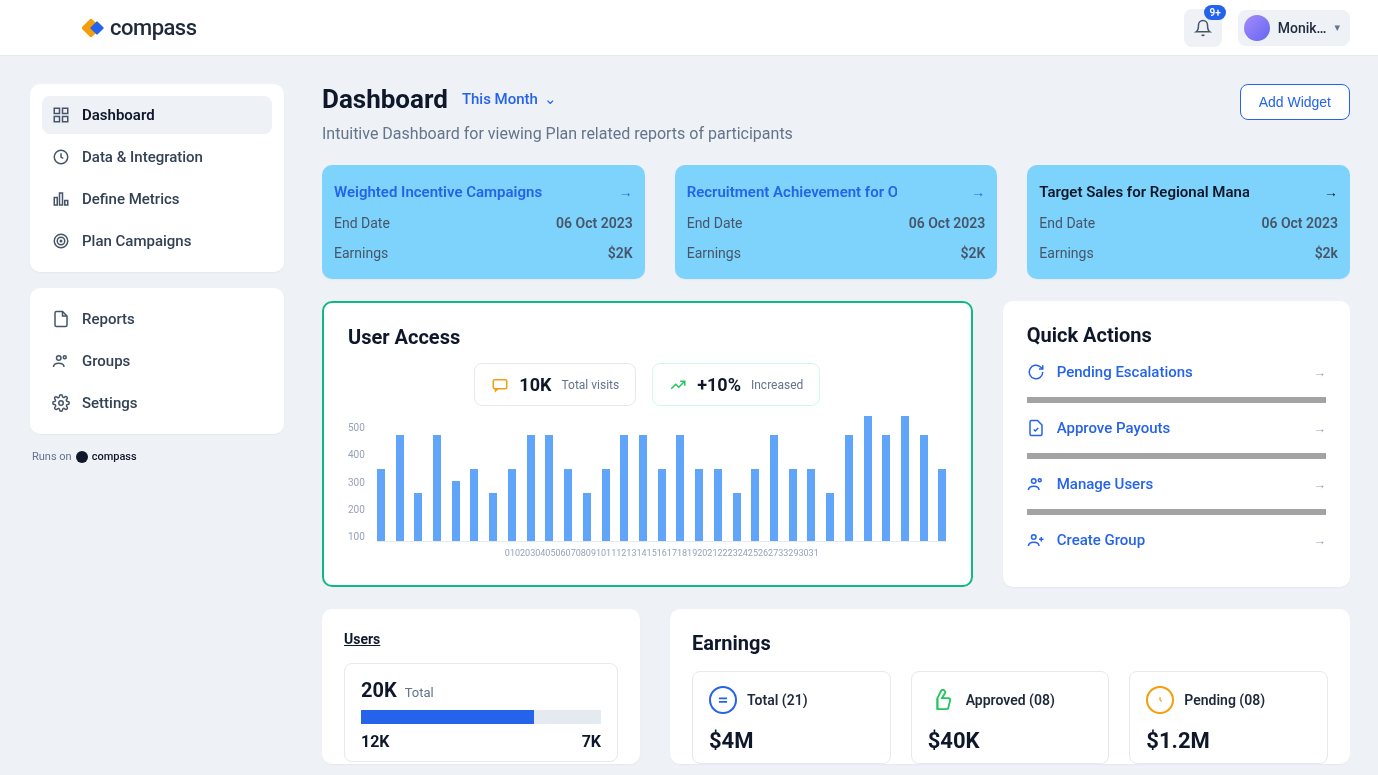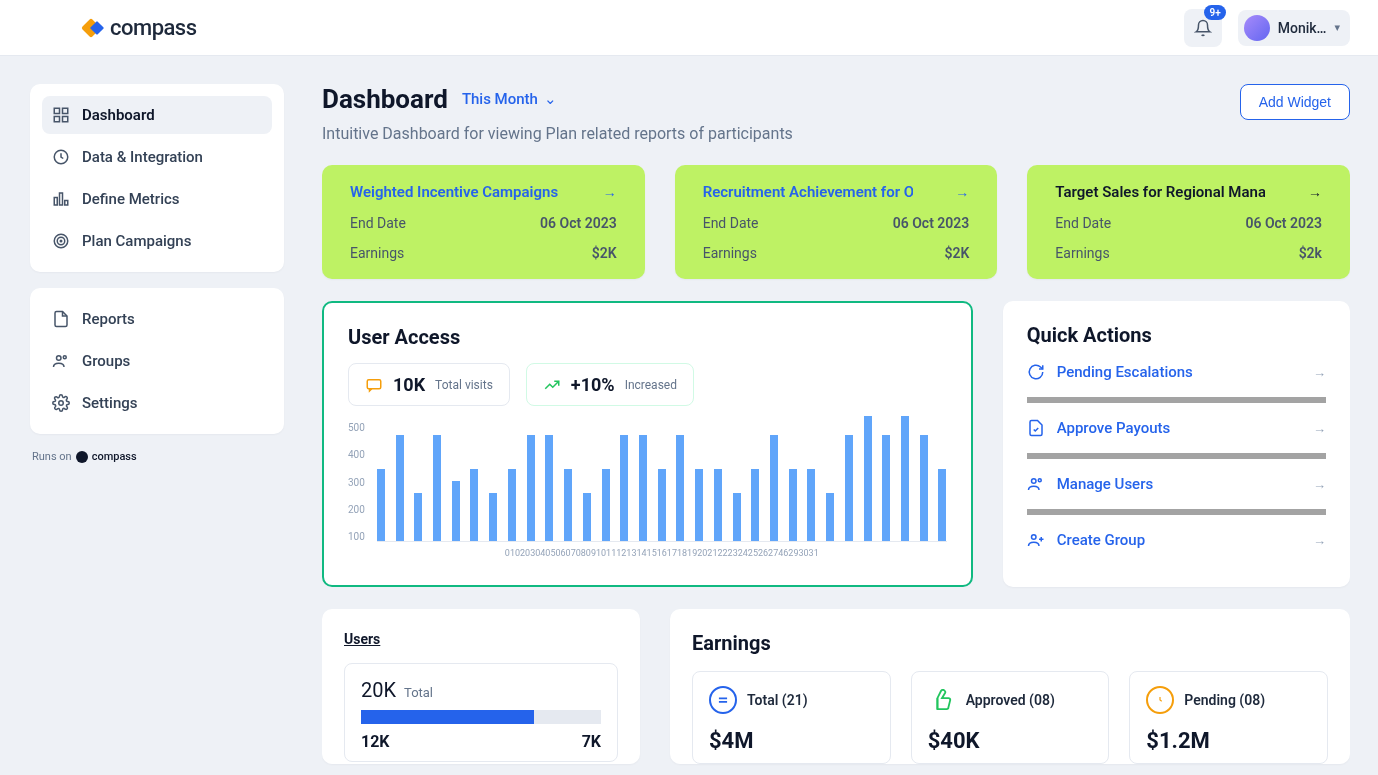--- a/index.html
+++ b/index.html
@@ -28,34 +28,34 @@
 
   .main { position: absolute; top: 84px; left: 322px; right: 28px; bottom: 0; overflow: hidden; }
   .page-head { display: flex; align-items: flex-start; justify-content: space-between; }
   .page-title-row { display: flex; align-items: center; gap: 14px; }
   .page-title { font-size: 26px; font-weight: 700; color: #0f172a; }
   .period { color: #2563eb; font-size: 15px; font-weight: 500; display: flex; align-items: center; gap: 6px; cursor: pointer; }
   .subtitle { color: #64748b; font-size: 16px; margin-top: 10px; }
   .add-widget { border: 1px solid #2563eb; color: #2563eb; background: #fff; padding: 9px 18px; border-radius: 8px; font-size: 14px; font-weight: 500; cursor: pointer; }
 
   .cards-row { display: flex; gap: 30px; margin-top: 22px; }
-  .plan-card { flex: 1; background: #bef264; border-radius: 10px; padding: 18px 28px; box-shadow: 0 1px 2px rgba(15,23,42,0.04); }
+  .plan-card { flex: 1; background: #7dd3fc; border-radius: 10px; padding: 18px 12px; box-shadow: 0 1px 2px rgba(15,23,42,0.04); }
   .plan-head { display: flex; align-items: center; justify-content: space-between; }
   .plan-title { color: #2563eb; font-size: 15px; font-weight: 600; white-space: nowrap; overflow: hidden; text-overflow: ellipsis; max-width: 210px; display: flex; align-items: center; gap: 6px; }
   .plan-title.dark { color: #0f172a; }
   .arrow { color: #2563eb; font-size: 14px; }
   .arrow.dark { color: #0f172a; }
   .plan-row { display: flex; justify-content: space-between; margin-top: 14px; font-size: 14px; }
   .plan-row .label { color: #475569; }
   .plan-row .value { color: #475569; font-weight: 600; }
 
   .mid-row { display: flex; gap: 30px; margin-top: 22px; }
   .user-access { flex: 2; background: #fff; border: 2px solid #10b981; border-radius: 10px; padding: 22px 24px 16px; }
   .ua-title { font-size: 20px; font-weight: 700; color: #0f172a; }
-  .stat-pills { display: flex; gap: 16px; margin-top: 14px; }
+  .stat-pills { display: flex; gap: 16px; margin-top: 14px; justify-content: center; }
   .pill { border: 1px solid #e5e9f0; border-radius: 8px; padding: 10px 16px; display: flex; align-items: center; gap: 10px; }
   .pill .big { font-size: 18px; font-weight: 700; color: #0f172a; }
   .pill .small { font-size: 12px; color: #64748b; }
   .pill.green { border-color: #d1fae5; }
   .pill-ico { width: 18px; height: 18px; }
 
   .chart { display: flex; margin-top: 16px; gap: 8px; }
   .yaxis { display: flex; flex-direction: column; justify-content: space-between; height: 120px; font-size: 10px; color: #94a3b8; text-align: right; padding-right: 4px; }
   .bars-wrap { flex: 1; position: relative; }
   .bars { display: flex; align-items: flex-end; justify-content: space-between; height: 120px; border-bottom: 1px solid #e5e9f0; }
@@ -67,21 +67,21 @@
   .qa-item { display: flex; align-items: center; justify-content: space-between; padding: 16px 0; border-bottom: 6px solid #a3a3a3; cursor: pointer; }
   .qa-item:last-child { border-bottom: none; }
   .qa-left { display: flex; align-items: center; gap: 12px; color: #2563eb; font-size: 15px; font-weight: 500; }
   .qa-ico { width: 18px; height: 18px; color: #2563eb; }
   .qa-arr { color: #94a3b8; font-size: 13px; }
 
   .bottom-row { display: flex; gap: 30px; margin-top: 22px; }
   .users-card { width: 318px; background: #fff; border-radius: 10px; padding: 22px 22px 0; box-shadow: 0 1px 2px rgba(15,23,42,0.04); }
   .users-title { font-size: 14px; font-weight: 700; text-decoration: underline; }
   .users-box { border: 1px solid #e5e9f0; border-radius: 8px; padding: 14px 16px 10px; margin-top: 16px; }
-  .users-val { font-size: 20px; font-weight: 400; display: inline; }
+  .users-val { font-size: 20px; font-weight: 700; display: inline; }
   .users-lbl { font-size: 13px; color: #64748b; margin-left: 4px; }
   .progress { height: 14px; background: #e5e9f0; margin-top: 8px; position: relative; }
   .progress-fill { position: absolute; left: 0; top: 0; bottom: 0; width: 72%; background: #2563eb; }
   .users-split { display: flex; justify-content: space-between; margin-top: 8px; font-size: 16px; font-weight: 700; color: #0f172a; }
 
   .earnings-card { flex: 1; background: #fff; border-radius: 10px; padding: 22px 22px 0; box-shadow: 0 1px 2px rgba(15,23,42,0.04); }
   .earn-title { font-size: 20px; font-weight: 700; }
   .earn-tiles { display: flex; gap: 20px; margin-top: 16px; }
   .earn-tile { flex: 1; border: 1px solid #e5e9f0; border-radius: 8px; padding: 14px 16px 10px; }
   .earn-head { display: flex; align-items: center; gap: 10px; font-size: 14px; font-weight: 600; color: #1e293b; }
@@ -332,21 +332,21 @@
               <div>18</div>
               <div>19</div>
               <div>20</div>
               <div>21</div>
               <div>22</div>
               <div>23</div>
               <div>24</div>
               <div>25</div>
               <div>26</div>
               <div>27</div>
-              <div>46</div>
+              <div>33</div>
               <div>29</div>
               <div>30</div>
               <div>31</div>
             </div>
         </div>
       </div>
     </div>
 
     <div class="qa-card">
       <div class="qa-title">Quick Actions</div>

